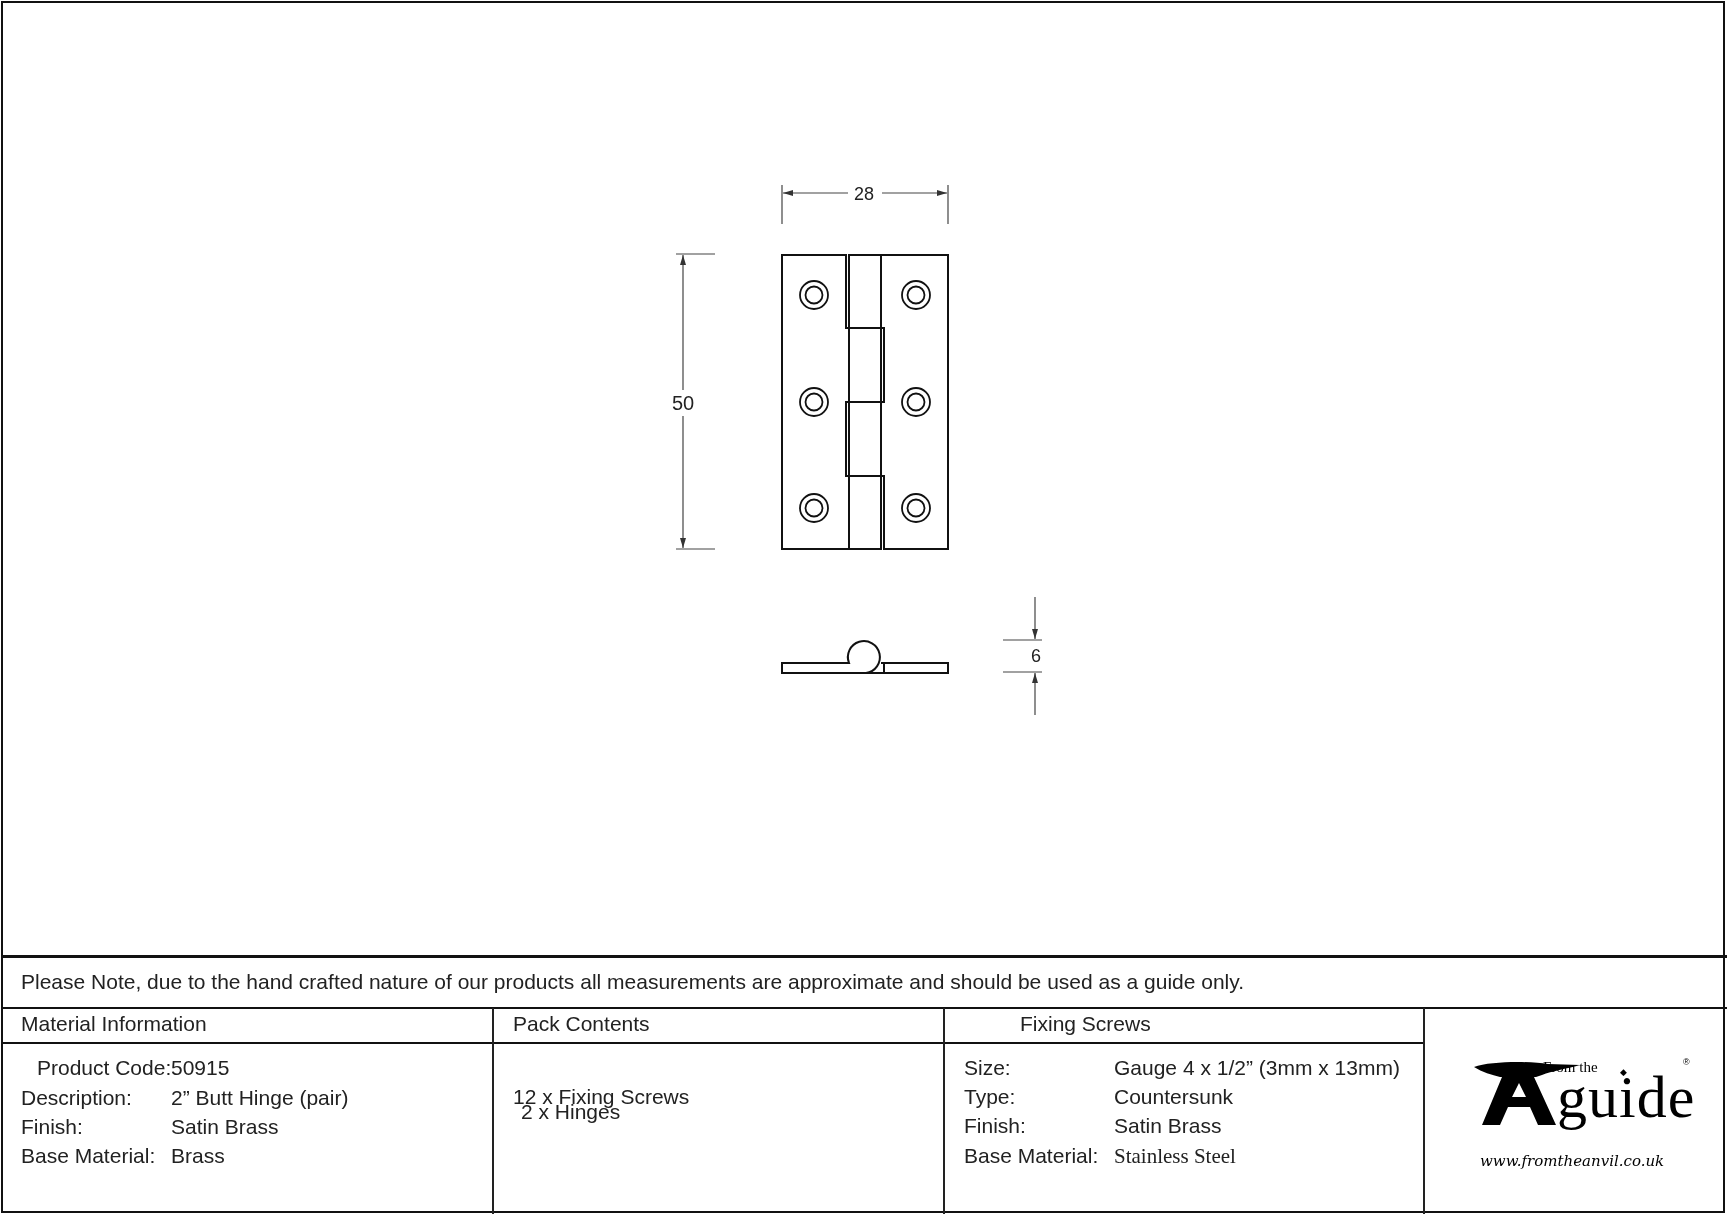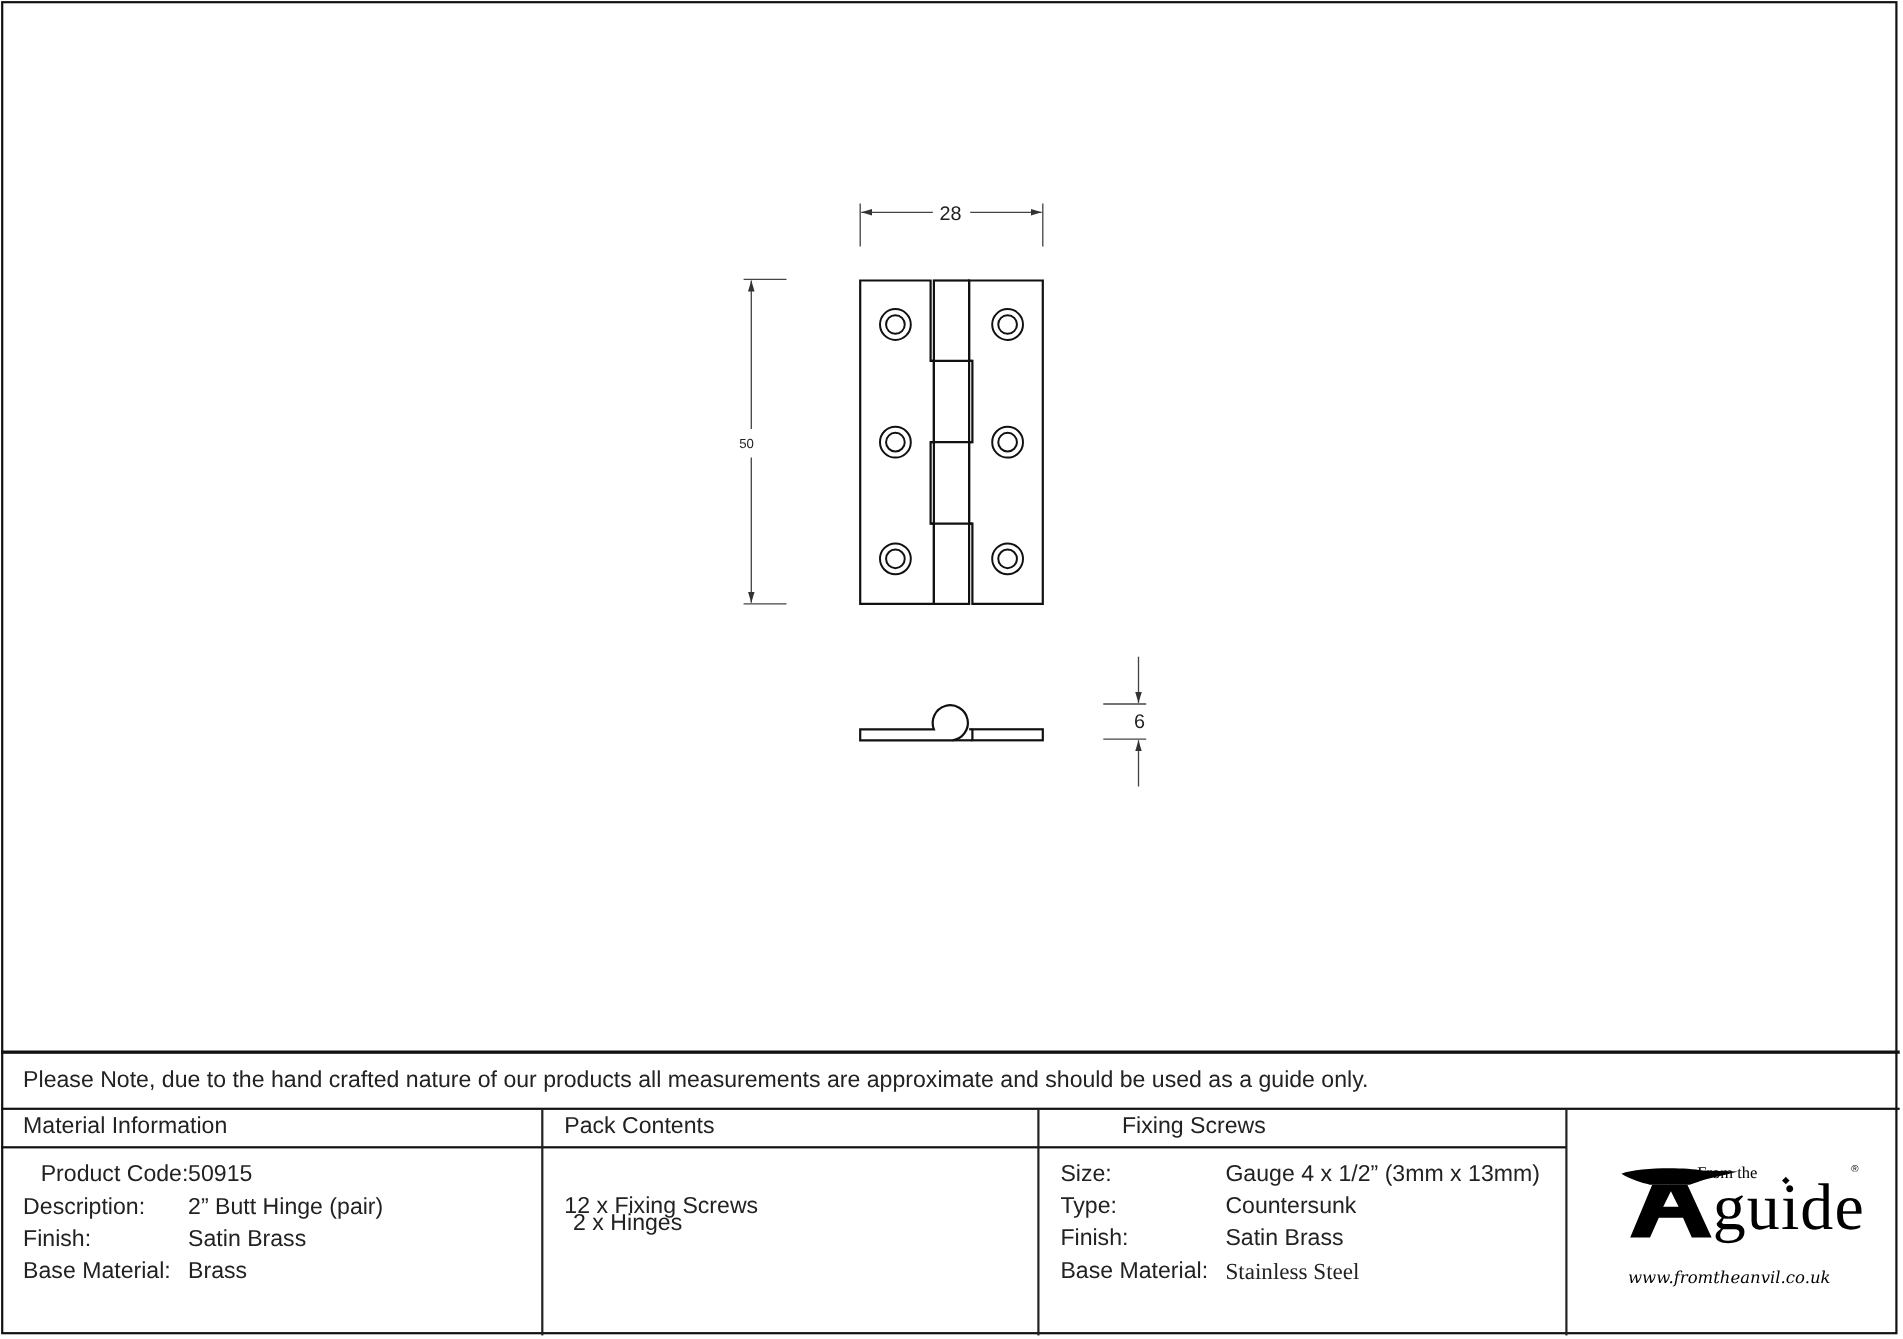--- a/index.html
+++ b/index.html
@@ -78,21 +78,21 @@
 
   <g stroke="#444" stroke-width="1.2" fill="none">
     <line x1="1003" y1="640" x2="1042" y2="640"></line>
     <line x1="1003" y1="672" x2="1042" y2="672"></line>
     <line x1="1035" y1="597" x2="1035" y2="639" marker-end="url(#arr)"></line>
     <line x1="1035" y1="715" x2="1035" y2="673" marker-end="url(#arr)"></line>
   </g>
 </svg>
 
 <div class="txt" style="left:854px; top:183px; font-size:18px;">28</div>
-<div class="txt" style="left:672px; top:392px; font-size:12px;text-align:right;">50</div>
+<div class="txt" style="left:672px; top:392px; font-size:20px;text-align:right;">50</div>
 <div class="txt" style="left:1031px; top:645px; font-size:18px;">6</div>
 
 <div class="hline" style="top:955px; height:3px;"></div>
 <div class="hline" style="top:1007px; height:2px;"></div>
 <div class="hline" style="top:1042px; height:2px; width:1423px;"></div>
 <div class="vline" style="left:492px; top:1008px; height:206px;"></div>
 <div class="vline" style="left:943px; top:1008px; height:206px;"></div>
 <div class="vline" style="left:1423px; top:1008px; height:206px;"></div>
 
 <div class="txt note">Please Note, due to the hand crafted nature of our products all measurements are approximate and should be used as a guide only.</div>

